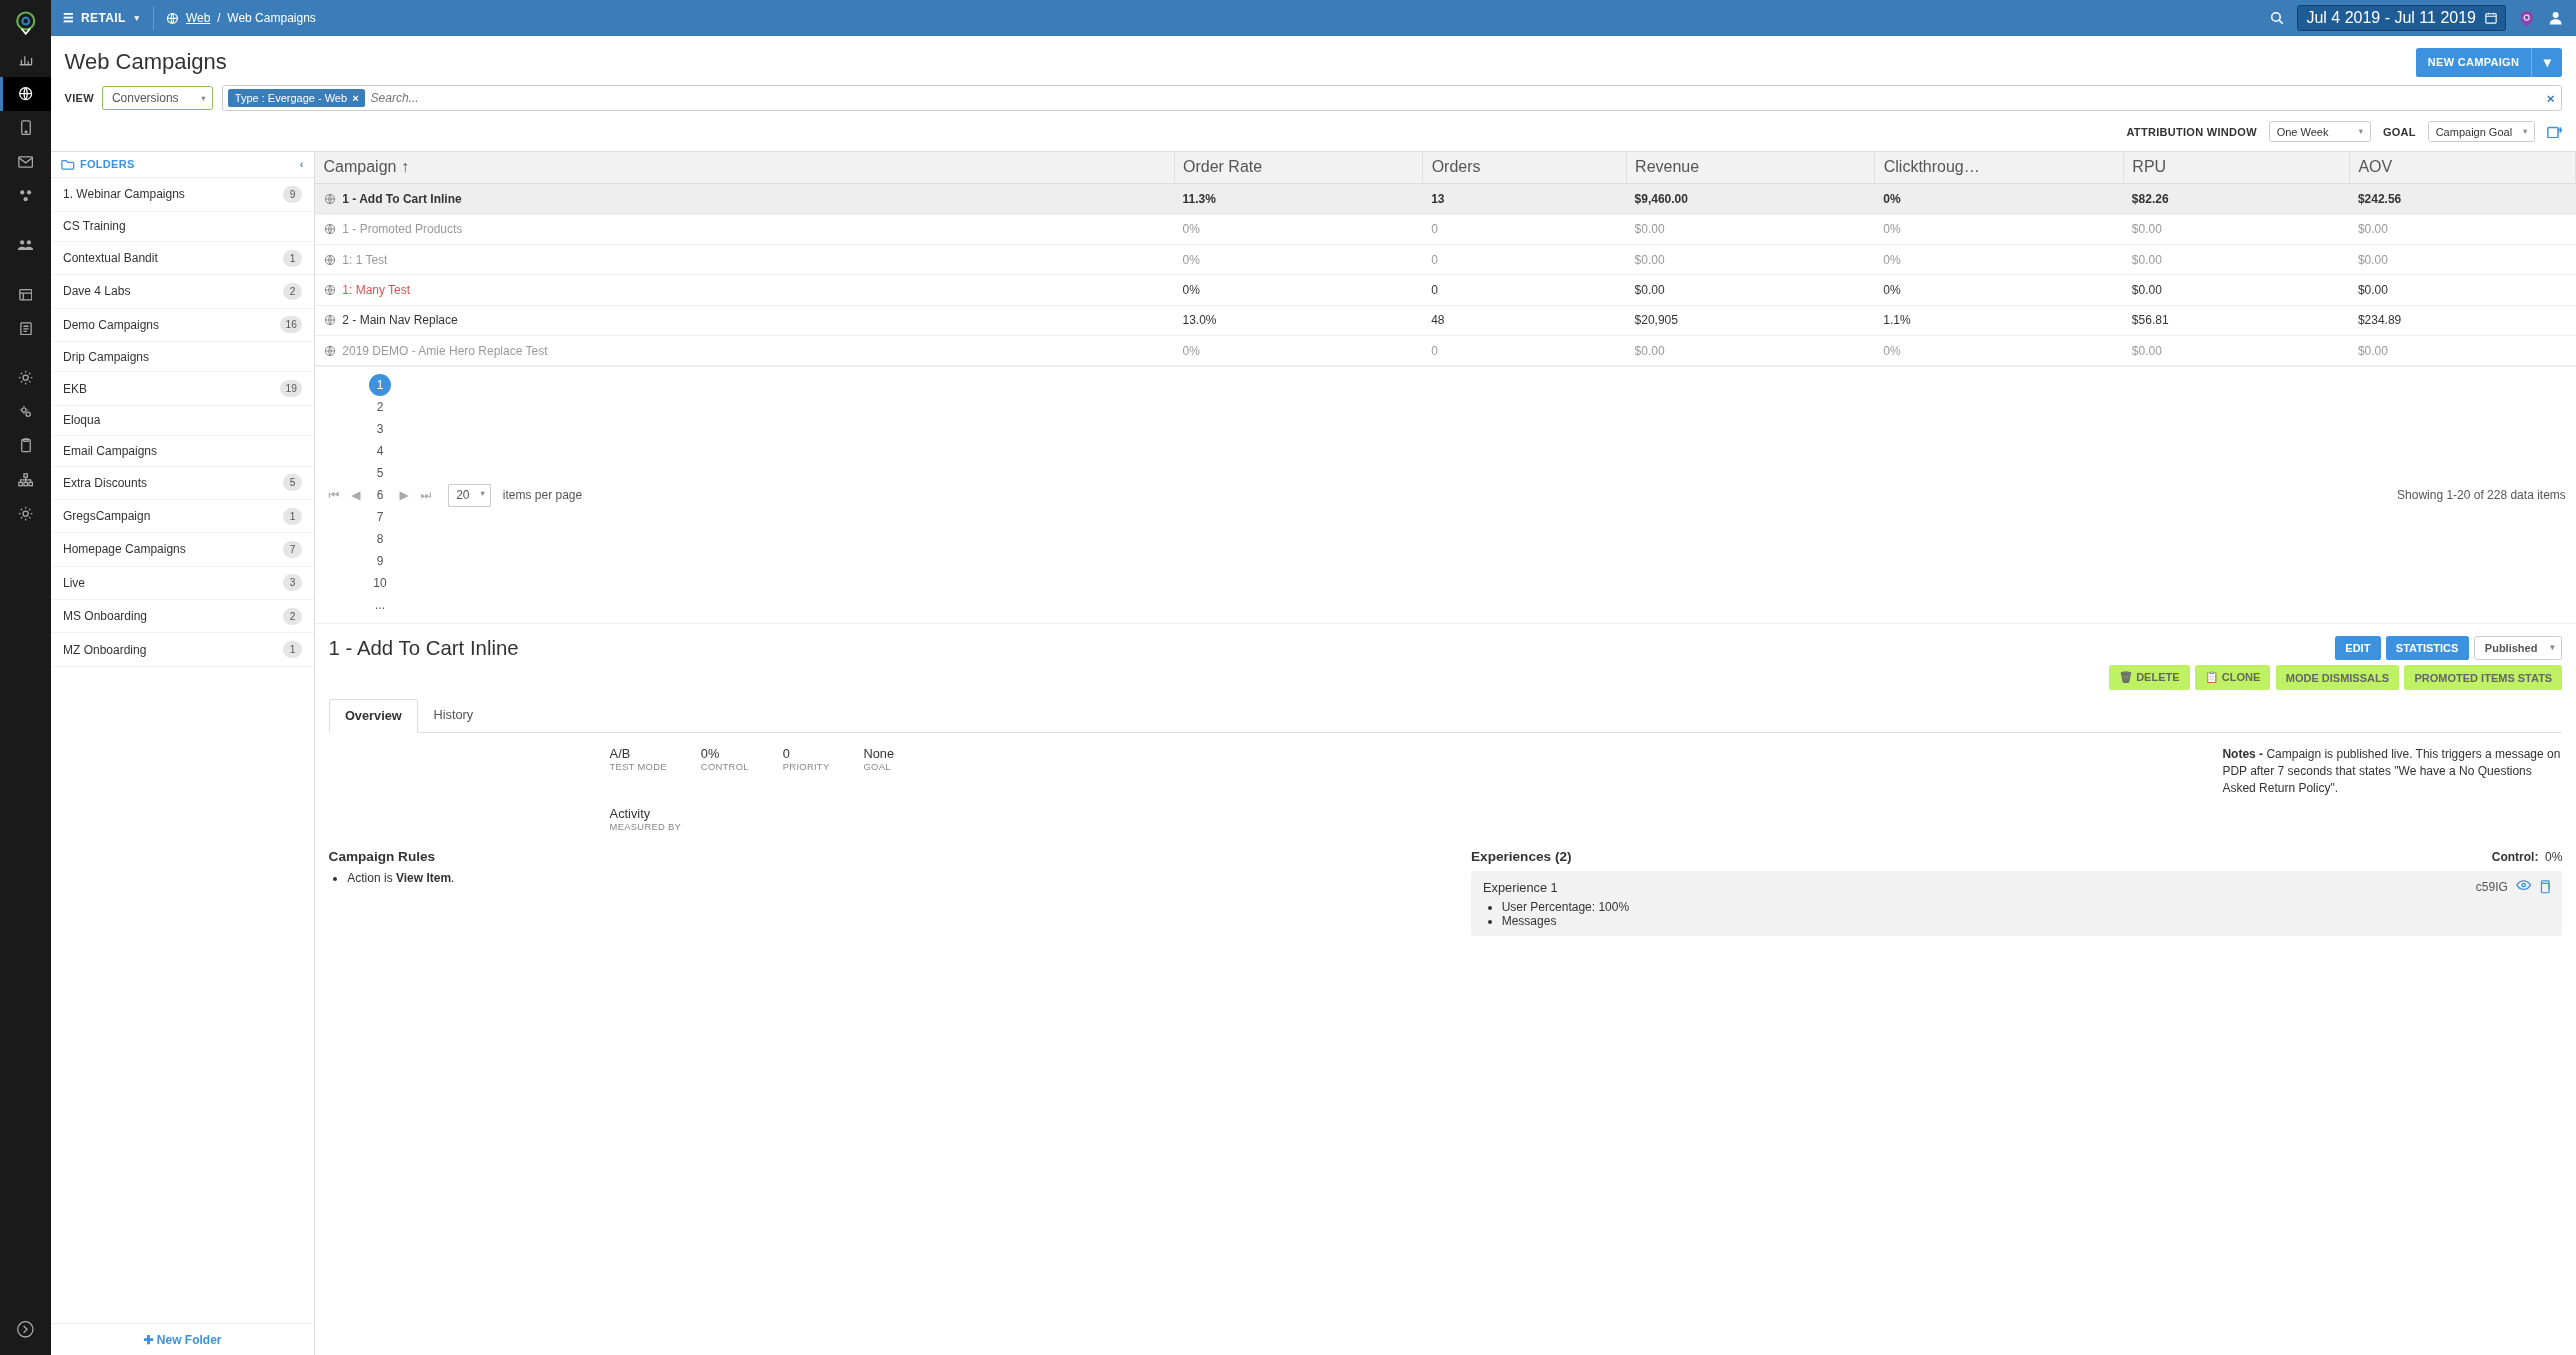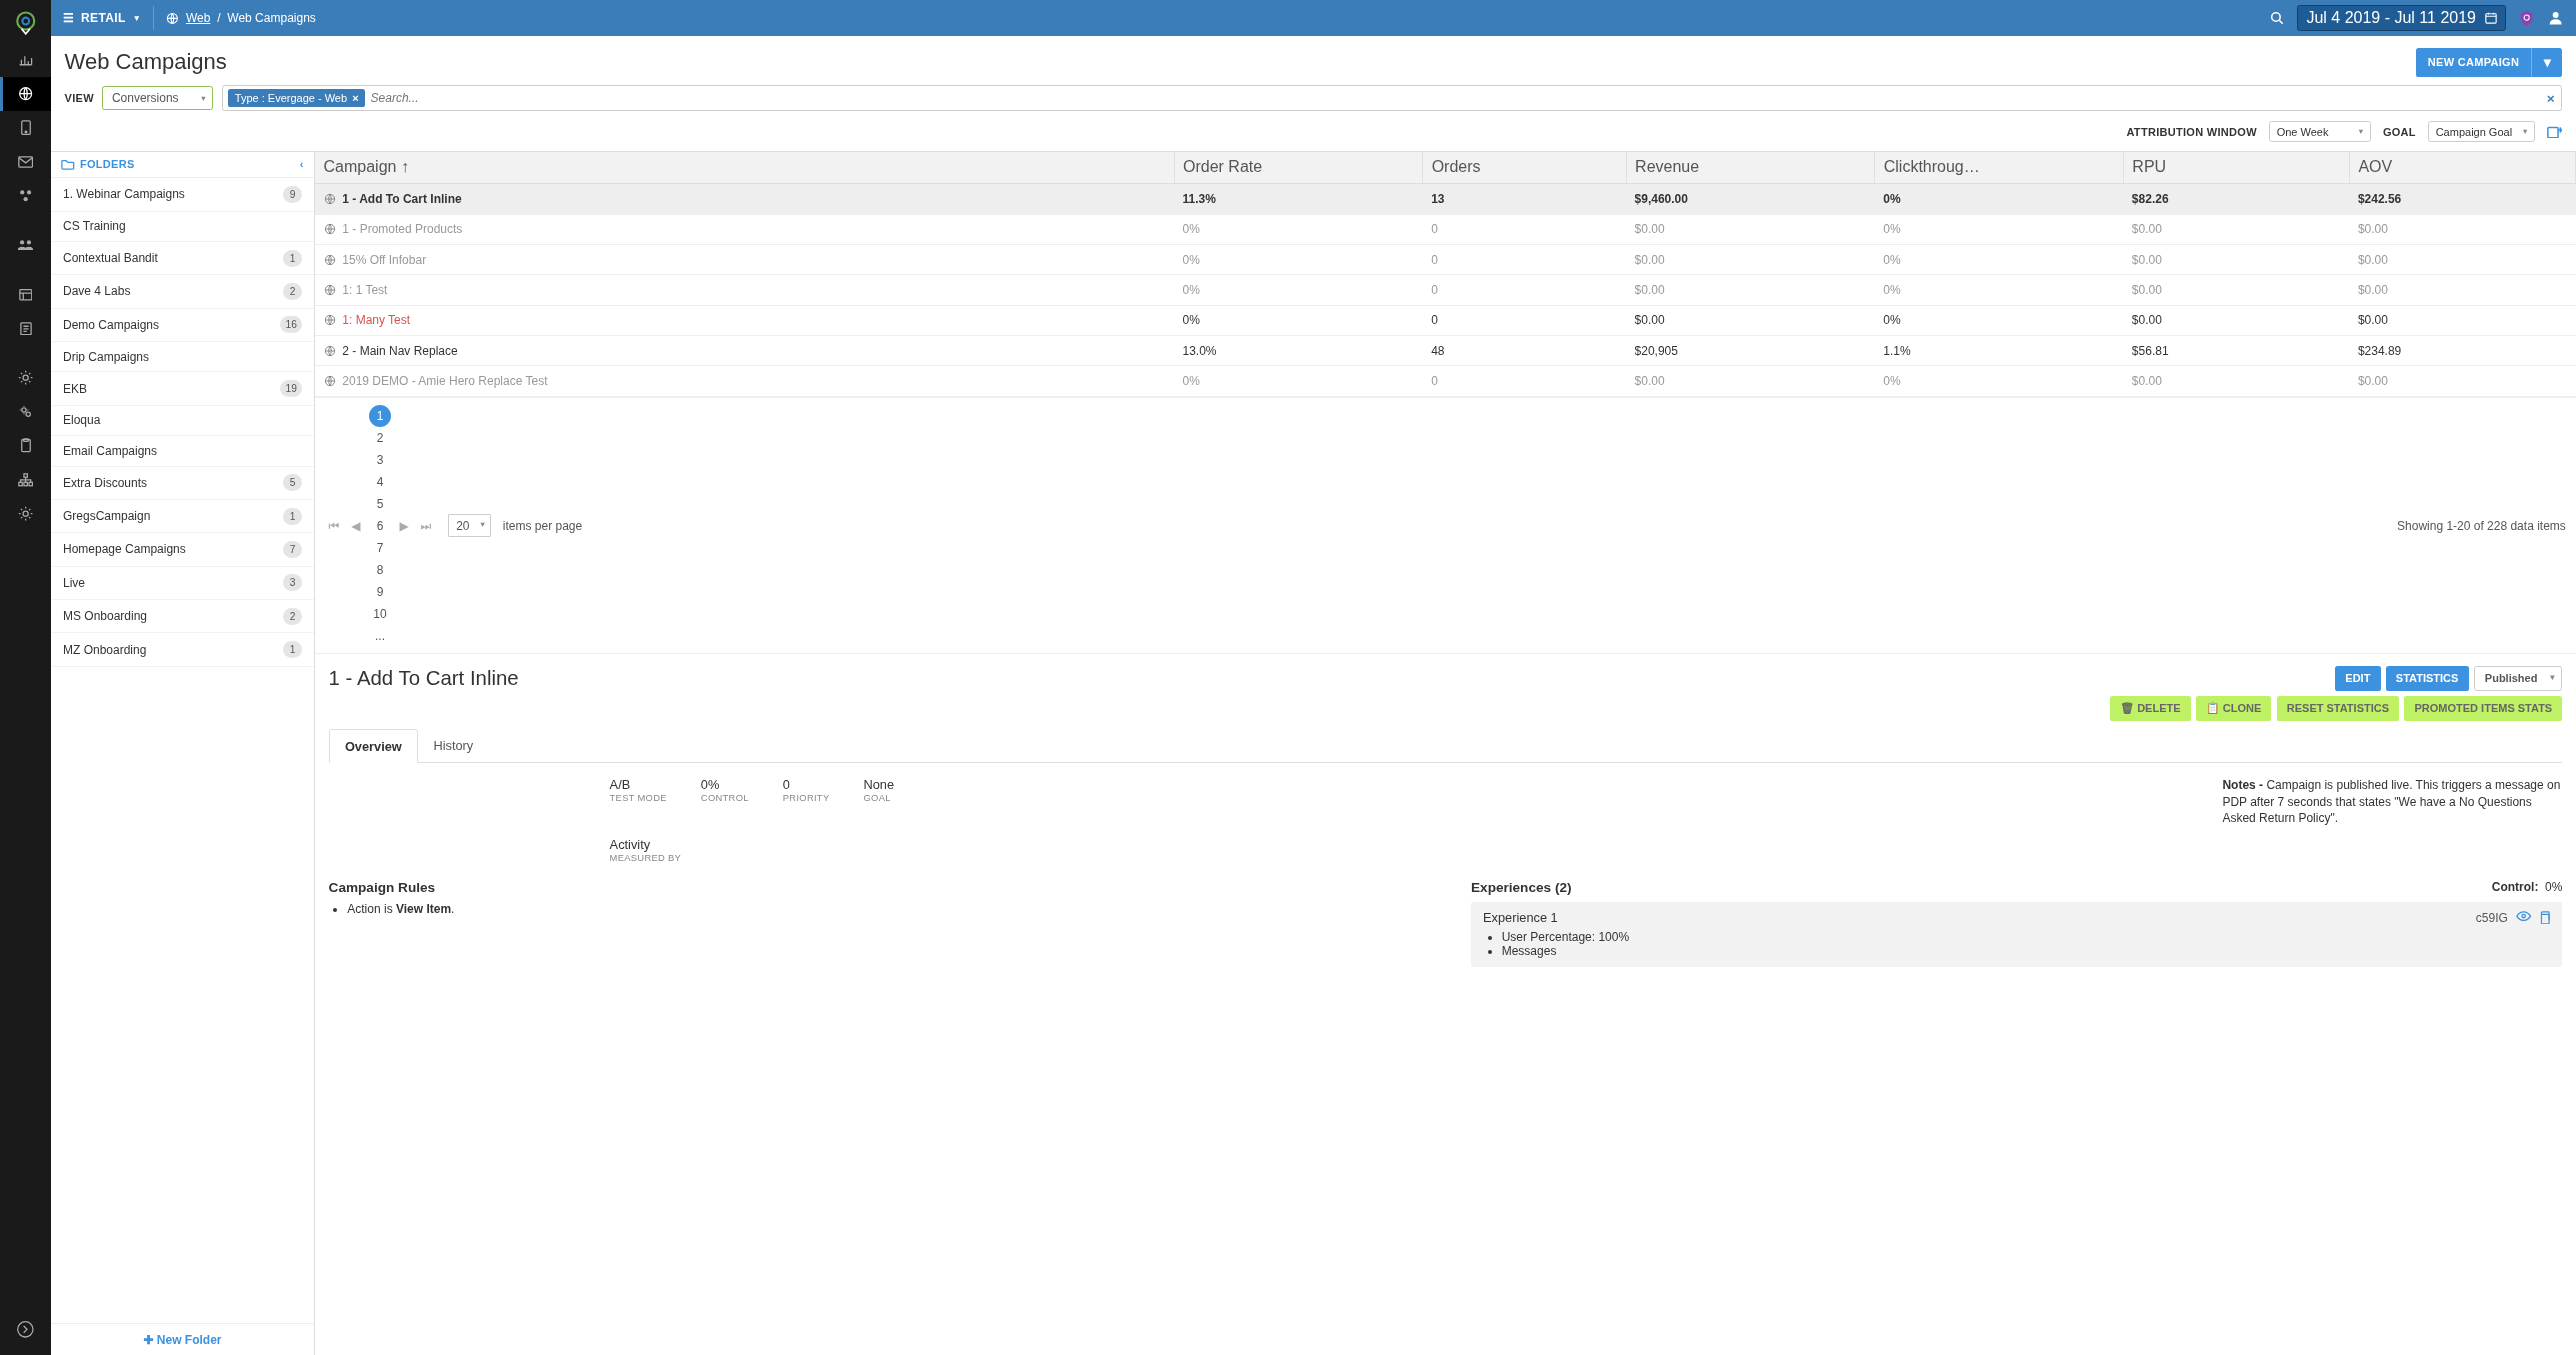--- a/index.html
+++ b/index.html
@@ -462,39 +462,20 @@
                 </tr>
                 <tr class="dim">
                   <td class="cname">
                     <div class="camp-cell">
                       <span class="ic">
                         <svg width="12" height="12" viewBox="0 0 18 18" stroke="currentColor" fill="none" stroke-width="1.5">
                           <circle cx="9" cy="9" r="7"></circle>
                           <path d="M2 9h14M9 2c2.5 3 2.5 11 0 14M9 2c-2.5 3-2.5 11 0 14"></path>
                         </svg>
                       </span>
-                      <span>15% Off Infobar</span>
-                    </div>
-                  </td>
-                  <td>0%</td>
-                  <td>0</td>
-                  <td>$0.00</td>
-                  <td>0%</td>
-                  <td>$0.00</td>
-                  <td>$0.00</td>
-                </tr>
-                <tr class="dim">
-                  <td class="cname">
-                    <div class="camp-cell">
-                      <span class="ic">
-                        <svg width="12" height="12" viewBox="0 0 18 18" stroke="currentColor" fill="none" stroke-width="1.5">
-                          <circle cx="9" cy="9" r="7"></circle>
-                          <path d="M2 9h14M9 2c2.5 3 2.5 11 0 14M9 2c-2.5 3-2.5 11 0 14"></path>
-                        </svg>
-                      </span>
                       <span>1: 1 Test</span>
                     </div>
                   </td>
                   <td>0%</td>
                   <td>0</td>
                   <td>$0.00</td>
                   <td>0%</td>
                   <td>$0.00</td>
                   <td>$0.00</td>
                 </tr>
@@ -587,21 +568,21 @@
             <div class="detail-title">1 - Add To Cart Inline</div>
             <div class="detail-buttons">
               <button class="btn btn-blue">EDIT</button>
               <button class="btn btn-blue">STATISTICS</button>
               <button class="btn btn-outline">Published</button>
             </div>
           </div>
           <div class="detail-buttons-row2">
             <button class="btn btn-gray"><span>🗑 </span><span>DELETE</span></button>
             <button class="btn btn-gray"><span>📋 </span><span>CLONE</span></button>
-            <button class="btn btn-gray">RESET STATISTICS</button>
+            <button class="btn btn-gray">MODE DISMISSALS</button>
             <button class="btn btn-gray">PROMOTED ITEMS STATS</button>
           </div>
 
           <div class="tabs">
             <div class="tab active">Overview</div>
             <div class="tab">History</div>
           </div>
 
           <div class="ov-top">
             <div class="ov-left"></div>

